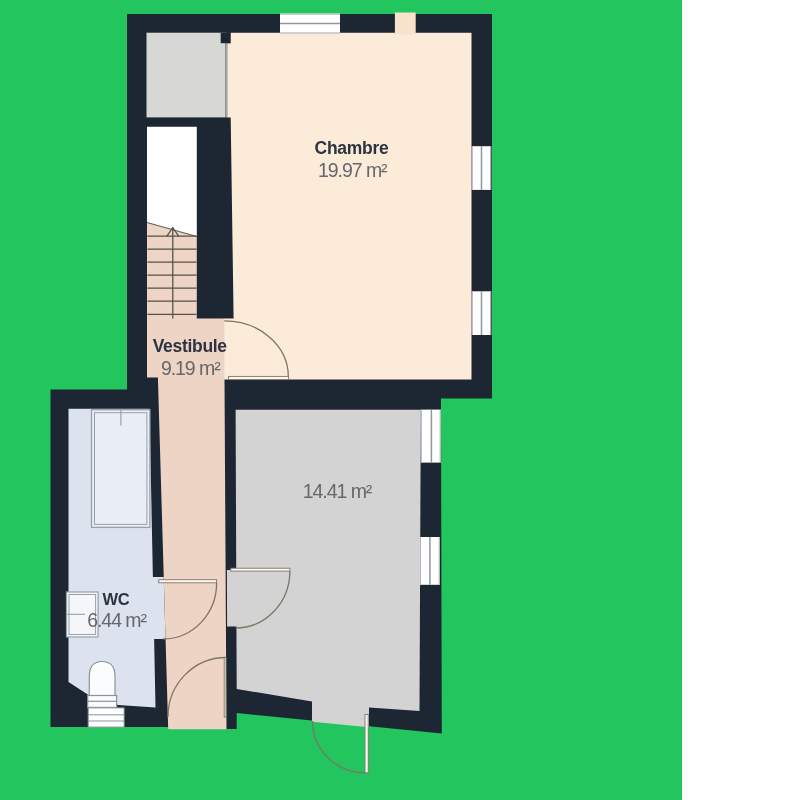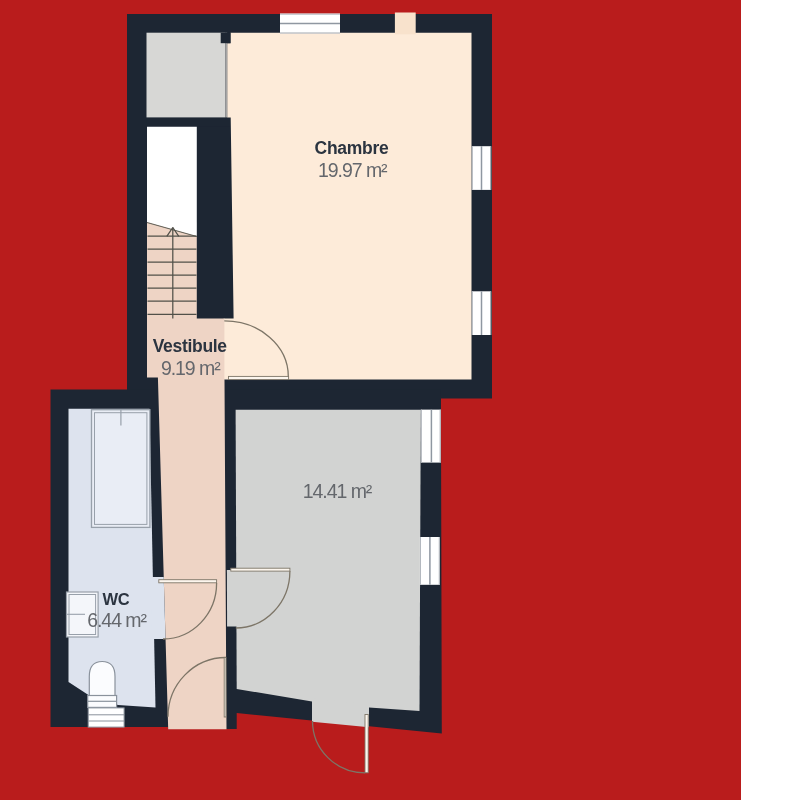--- a/index.html
+++ b/index.html
@@ -1,16 +1,16 @@
 <!DOCTYPE html>
 <html><head>
 <meta charset="utf-8">
 <style>
   html,body{margin:0;padding:0;background:#ffffff;}
-  .wrap{width:741px;height:800px;position:relative;overflow:hidden;background:#b91c1c;}
+  .wrap{width:682px;height:800px;position:relative;overflow:hidden;background:#22c55e;}
   svg{display:block;}
   text{font-family:"Liberation Sans", sans-serif;}
   .rname{font-weight:bold;font-size:17.5px;fill:#2b3440;letter-spacing:-0.3px;}
   .rarea{font-size:19.5px;fill:#64676c;letter-spacing:-1.05px;}
 </style>
 </head>
 <body>
 <div class="wrap">
 <svg width="809" height="800" viewBox="0 0 809 800">
 

